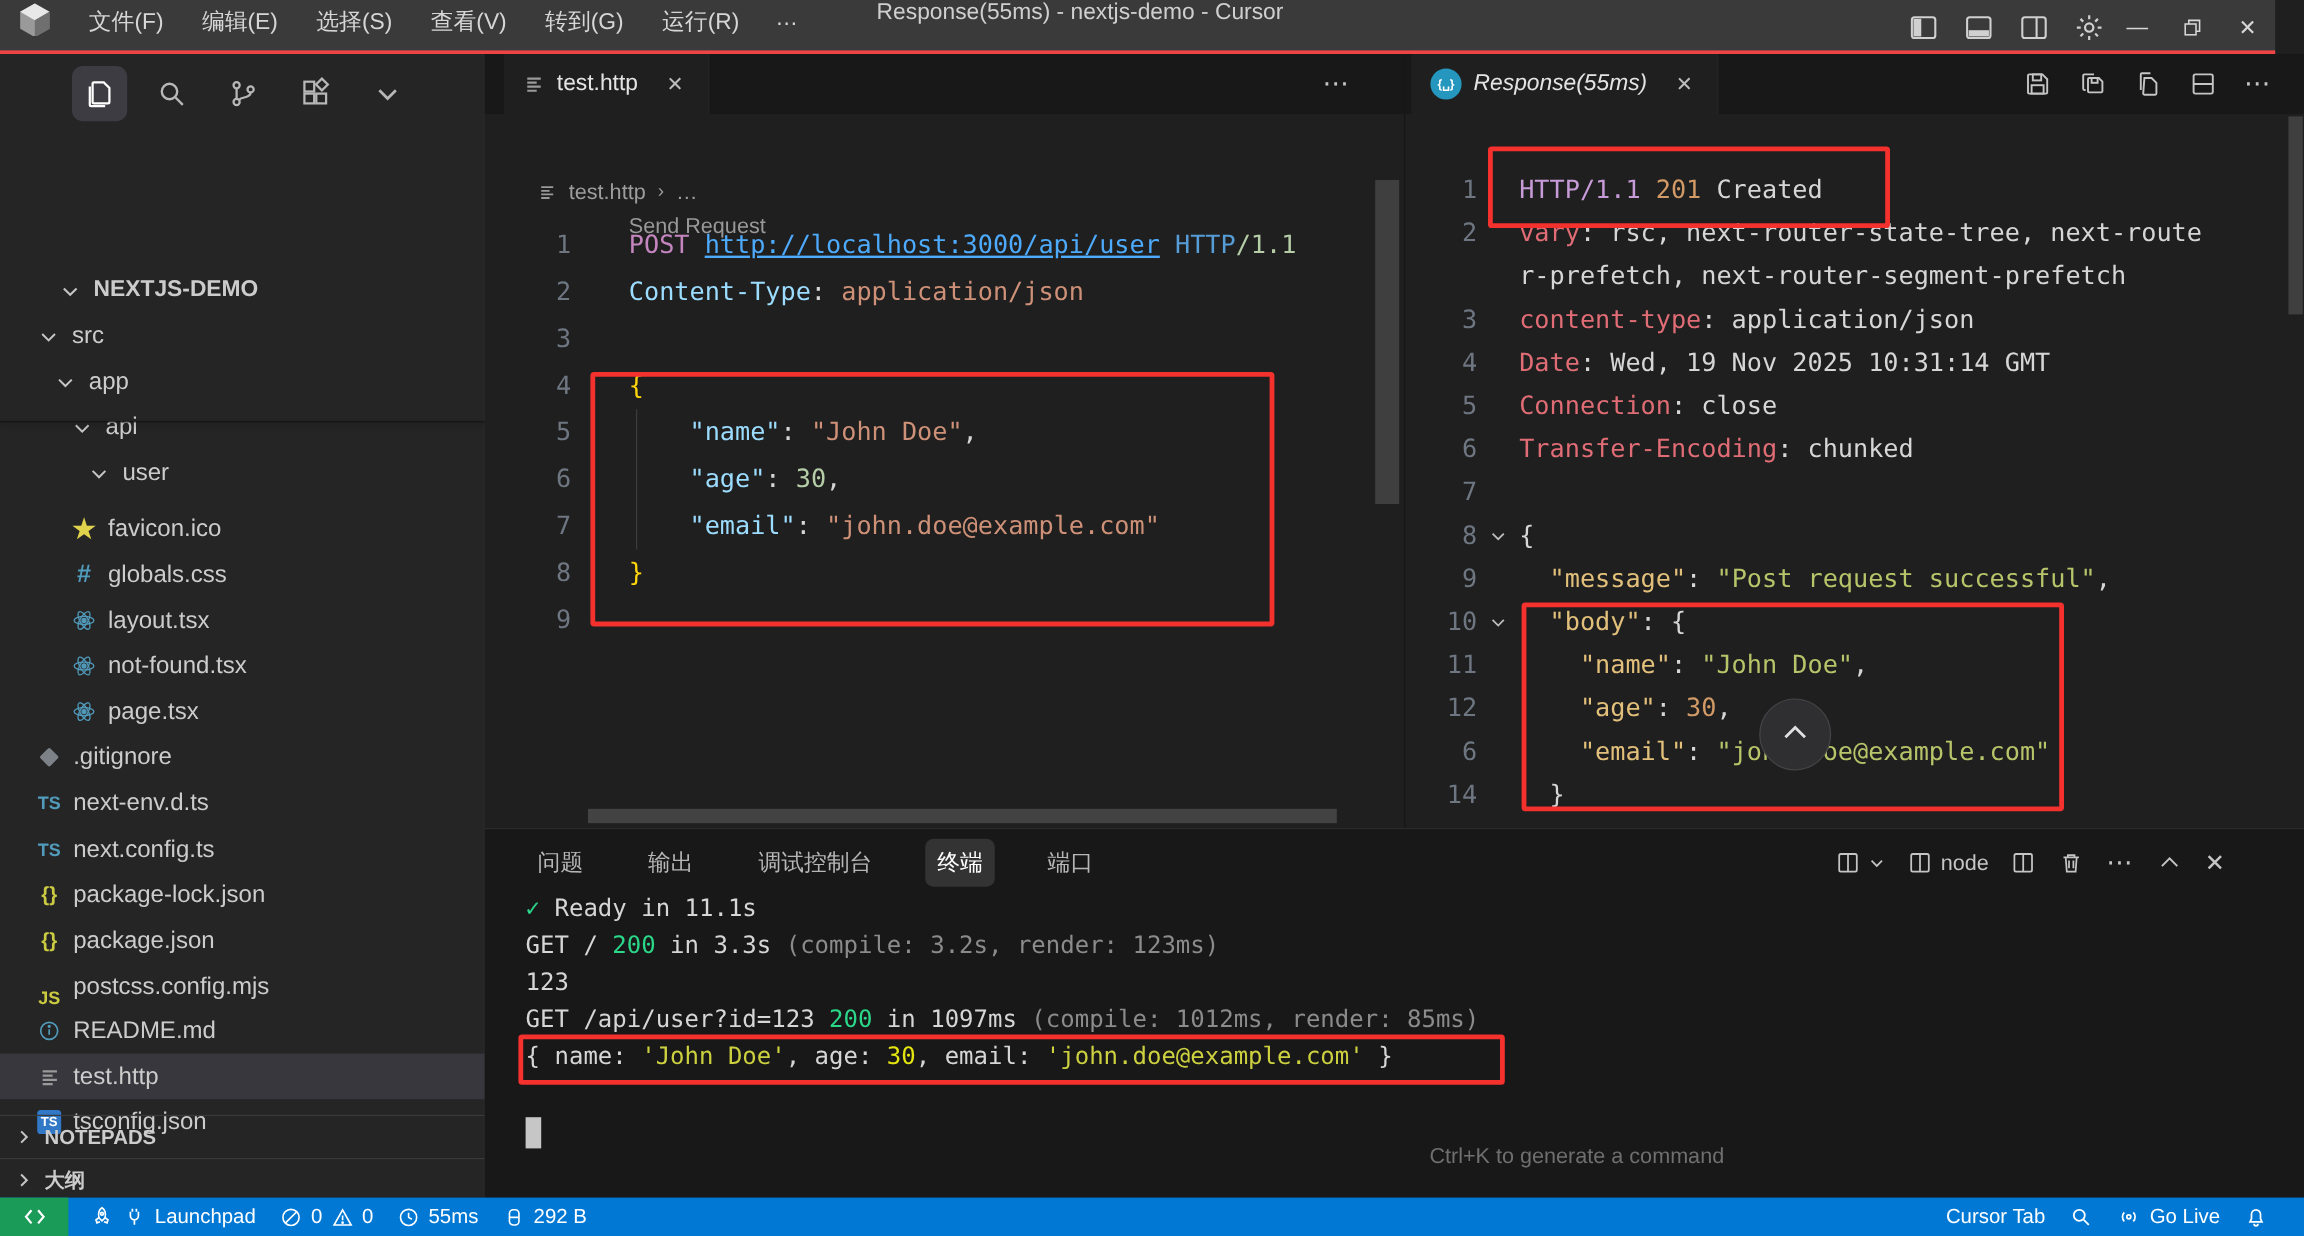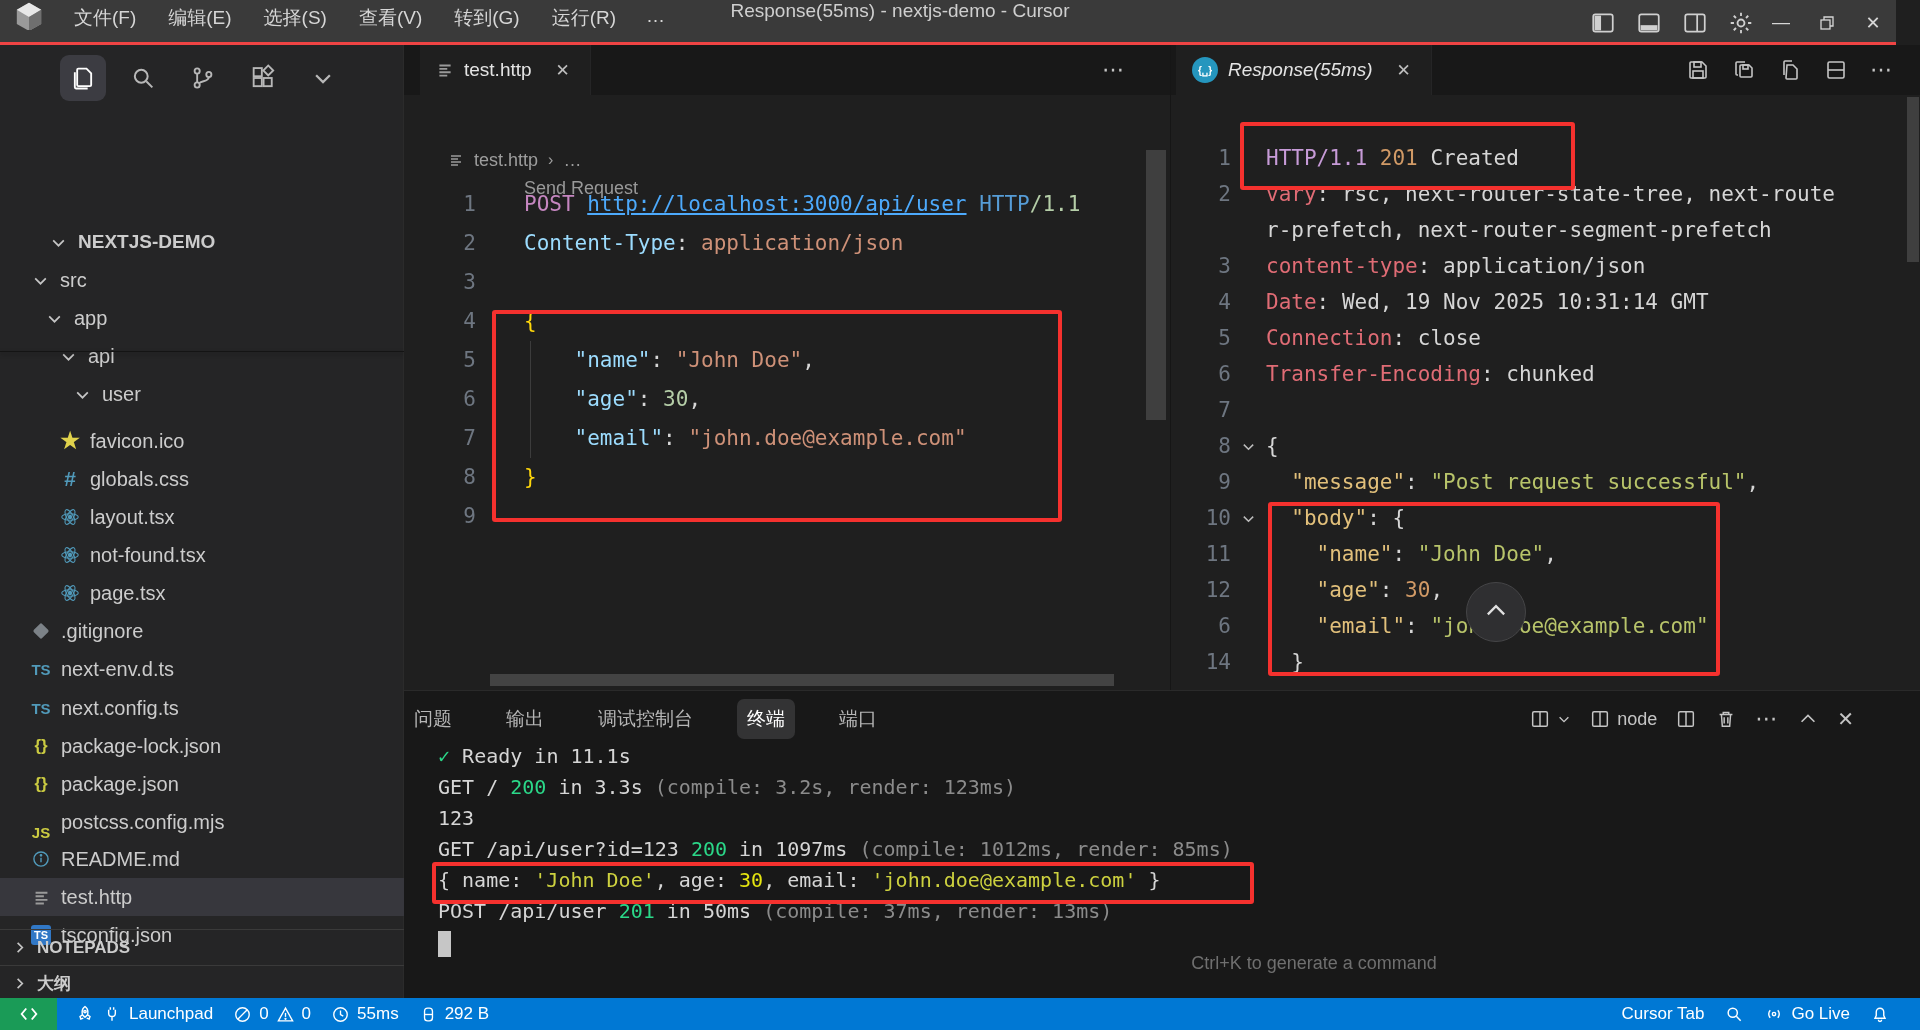--- a/index.html
+++ b/index.html
@@ -77,21 +77,21 @@
   .vscroll-thin { position:absolute; width:12px; background:#3f3f3f; }
 
   .scroll-top-btn { position:absolute; left:1466px; top:582px; width:60px; height:60px; border-radius:50%;
                     background:#2f2f31; border:1px solid #454547; display:flex; align-items:center; justify-content:center; z-index:20; }
 
   
   .anno { position:absolute; border:4px solid #f5312e; border-radius:3px; z-index:40; pointer-events:none; }
 
   
   .panel { position:absolute; left:404px; top:690px; width:1516px; height:308px; background:#181818; border-top:1px solid #2a2a2a; }
-  .ptabs { position:absolute; left:0; top:6px; height:44px; display:flex; align-items:center; gap:34px; font-size:19px; color:#b6b6b6; }
+  .ptabs { position:absolute; left:0; top:6px; height:44px; display:flex; align-items:center; gap:34px; padding-left:34px; font-size:19px; color:#b6b6b6; }
   .ptab { padding:7px 10px; border-radius:7px; cursor:default; }
   .ptab.active { background:#333334; color:#ffffff; }
   .panel-actions { position:absolute; right:66px; top:10px; height:36px; display:flex; align-items:center; gap:18px; color:#c5c5c5; }
   .pa-item { display:flex; align-items:center; gap:6px; font-size:18px; }
   .terminal { position:absolute; left:0; top:50px; right:0; }
   .trowline { height:31px; line-height:31px; padding-left:34px; font-family:"DejaVu Sans Mono", monospace; font-size:20px; white-space:pre; color:#d6d6d6; }
   .term-cursor { position:absolute; left:34px; top:240px; width:13px; height:26px; background:#c6c6c6; }
   .term-hint { position:absolute; left:560px; top:262px; width:700px; text-align:center; font-size:18px; color:#6f6f6f; }
 
   
@@ -616,21 +616,20 @@
           </svg>
       </span>
       <span style="font-size:20px;">✕</span>
     </div>
     <div class="terminal" id="terminal">
         <div class="trowline"><span class="c-g">✓ </span><span class="c-p">Ready in 11.1s</span></div>
         <div class="trowline"><span class="c-p">GET / </span><span class="c-g">200</span><span class="c-p"> in 3.3s </span><span class="c-d">(compile: 3.2s, render: 123ms)</span></div>
         <div class="trowline"><span class="c-p">123</span></div>
         <div class="trowline"><span class="c-p">GET /api/user?id=123 </span><span class="c-g">200</span><span class="c-p"> in 1097ms </span><span class="c-d">(compile: 1012ms, render: 85ms)</span></div>
         <div class="trowline"><span class="c-p">{ name: </span><span class="c-y">'John Doe'</span><span class="c-p">, age: </span><span class="c-yn">30</span><span class="c-p">, email: </span><span class="c-y">'john.doe@example.com'</span><span class="c-p"> }</span></div>
-        <div class="trowline"><span class="c-p">POST /api/user </span><span class="c-g">201</span><span class="c-p"> in 50ms </span><span class="c-d">(compile: 37ms, render: 13ms)</span></div>
       </div>
     <div class="term-cursor"></div>
     <div class="term-hint">Ctrl+K to generate a command</div>
   </div>
 
   <div class="statusbar">
     <div class="sb-remote">
       <svg width="22" height="22" viewBox="0 0 24 24" fill="none" stroke="#ffffff" stroke-width="2">
           <path d="M9 6l-5 6 5 6 M15 6l5 6-5 6"></path>
         </svg>

